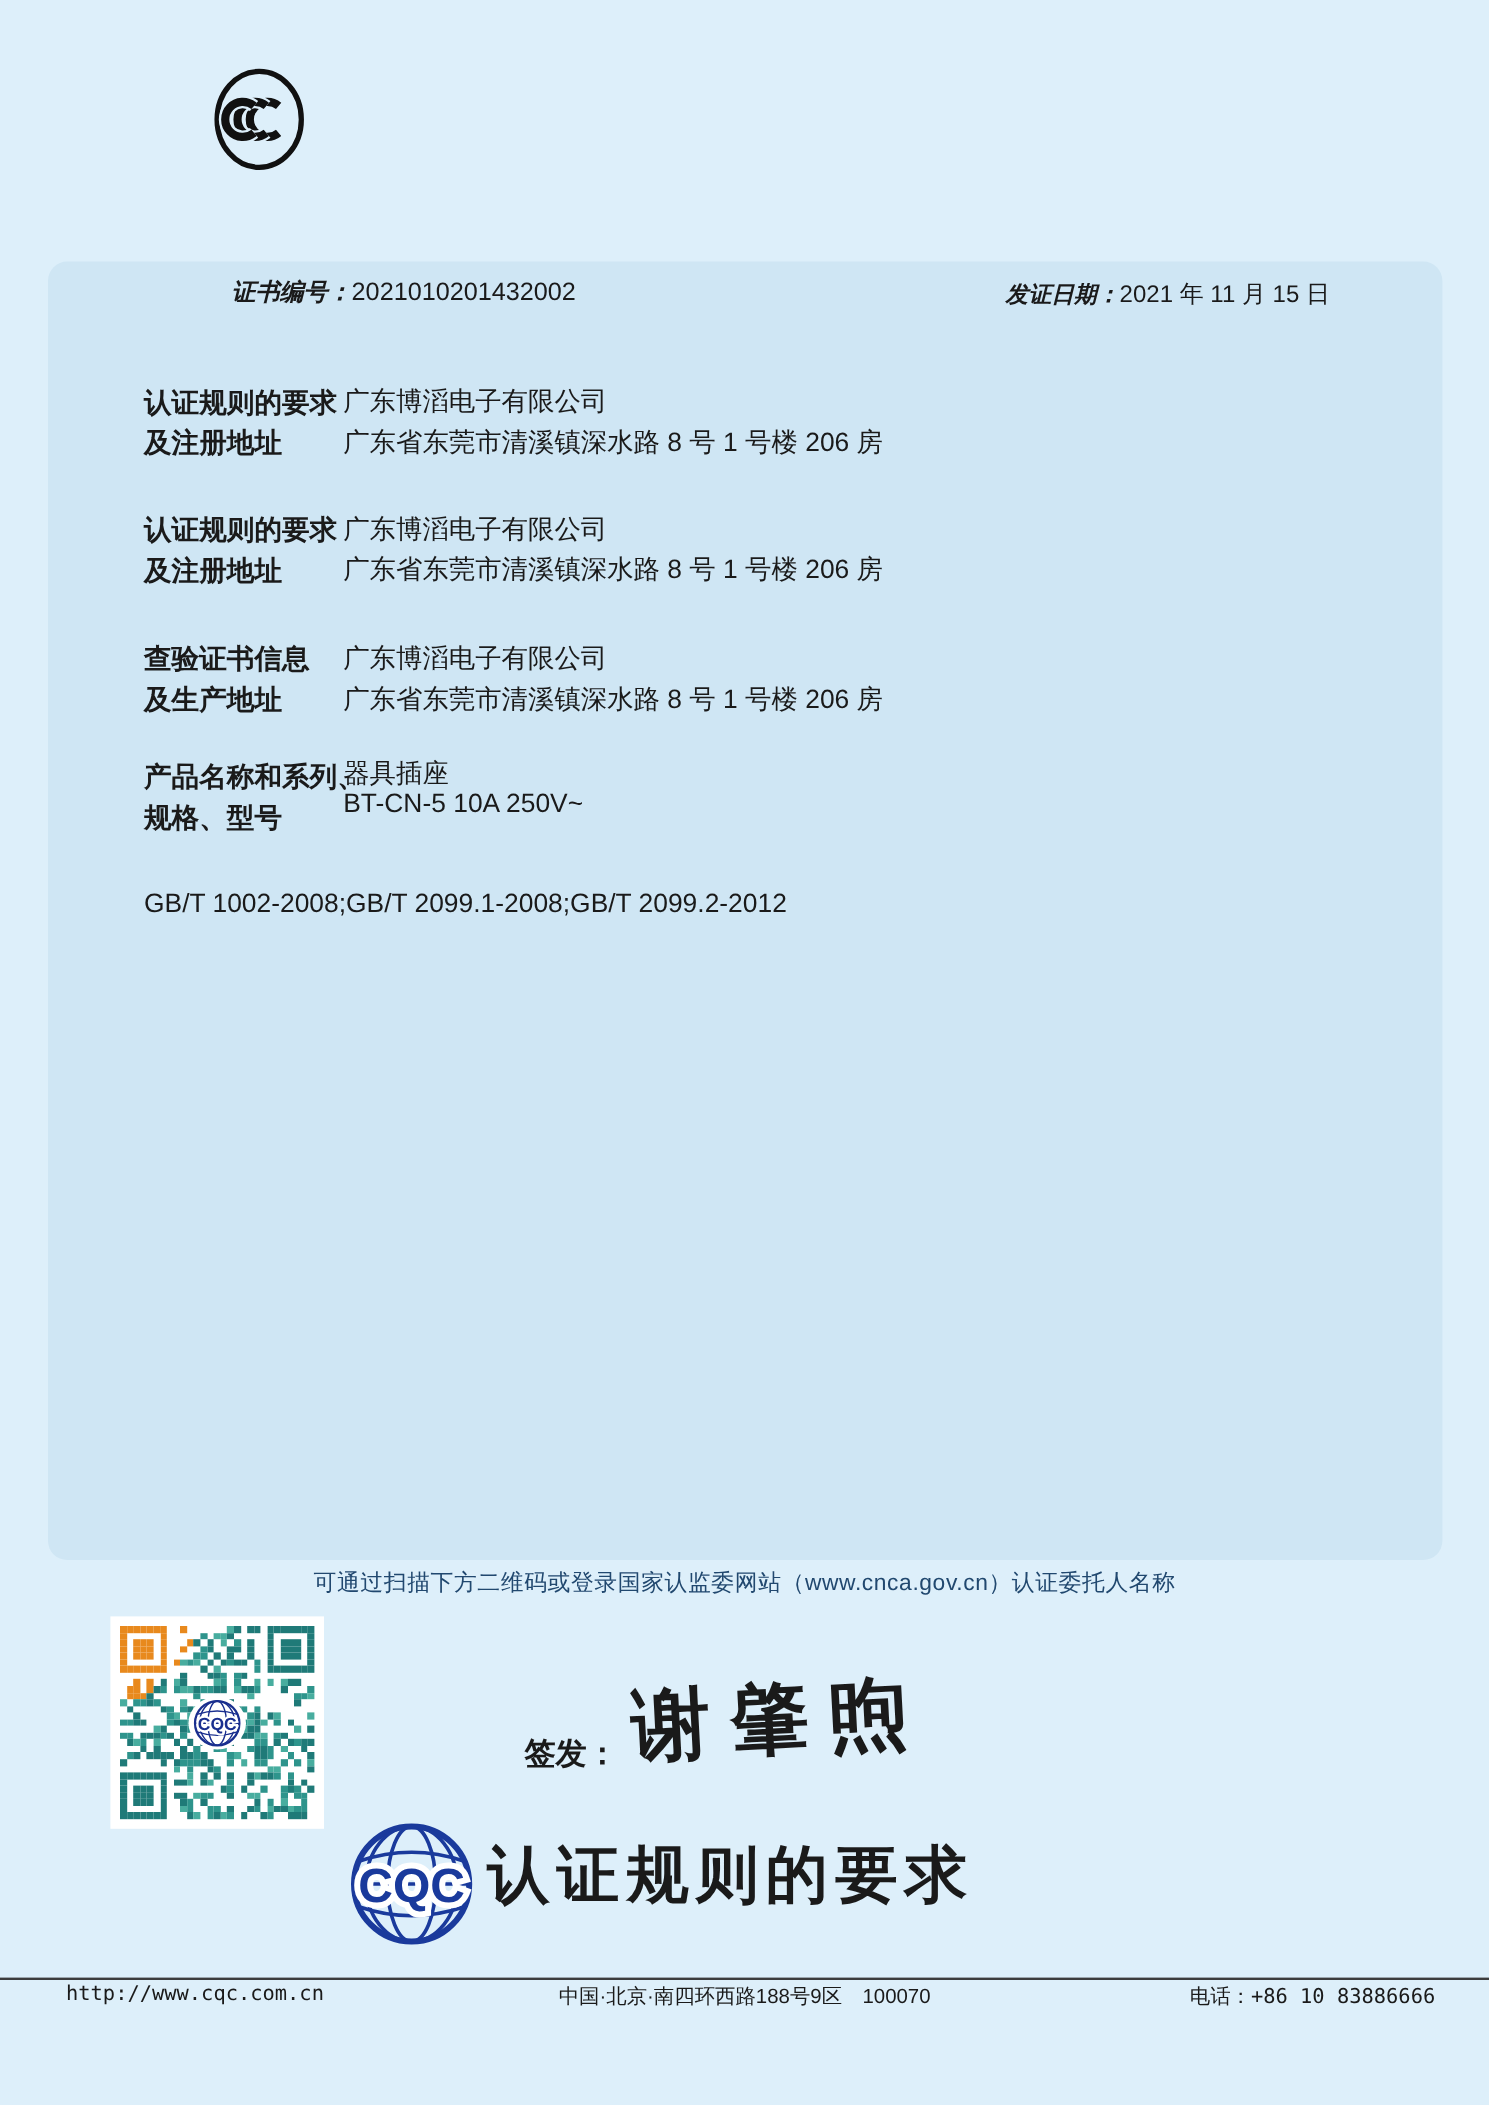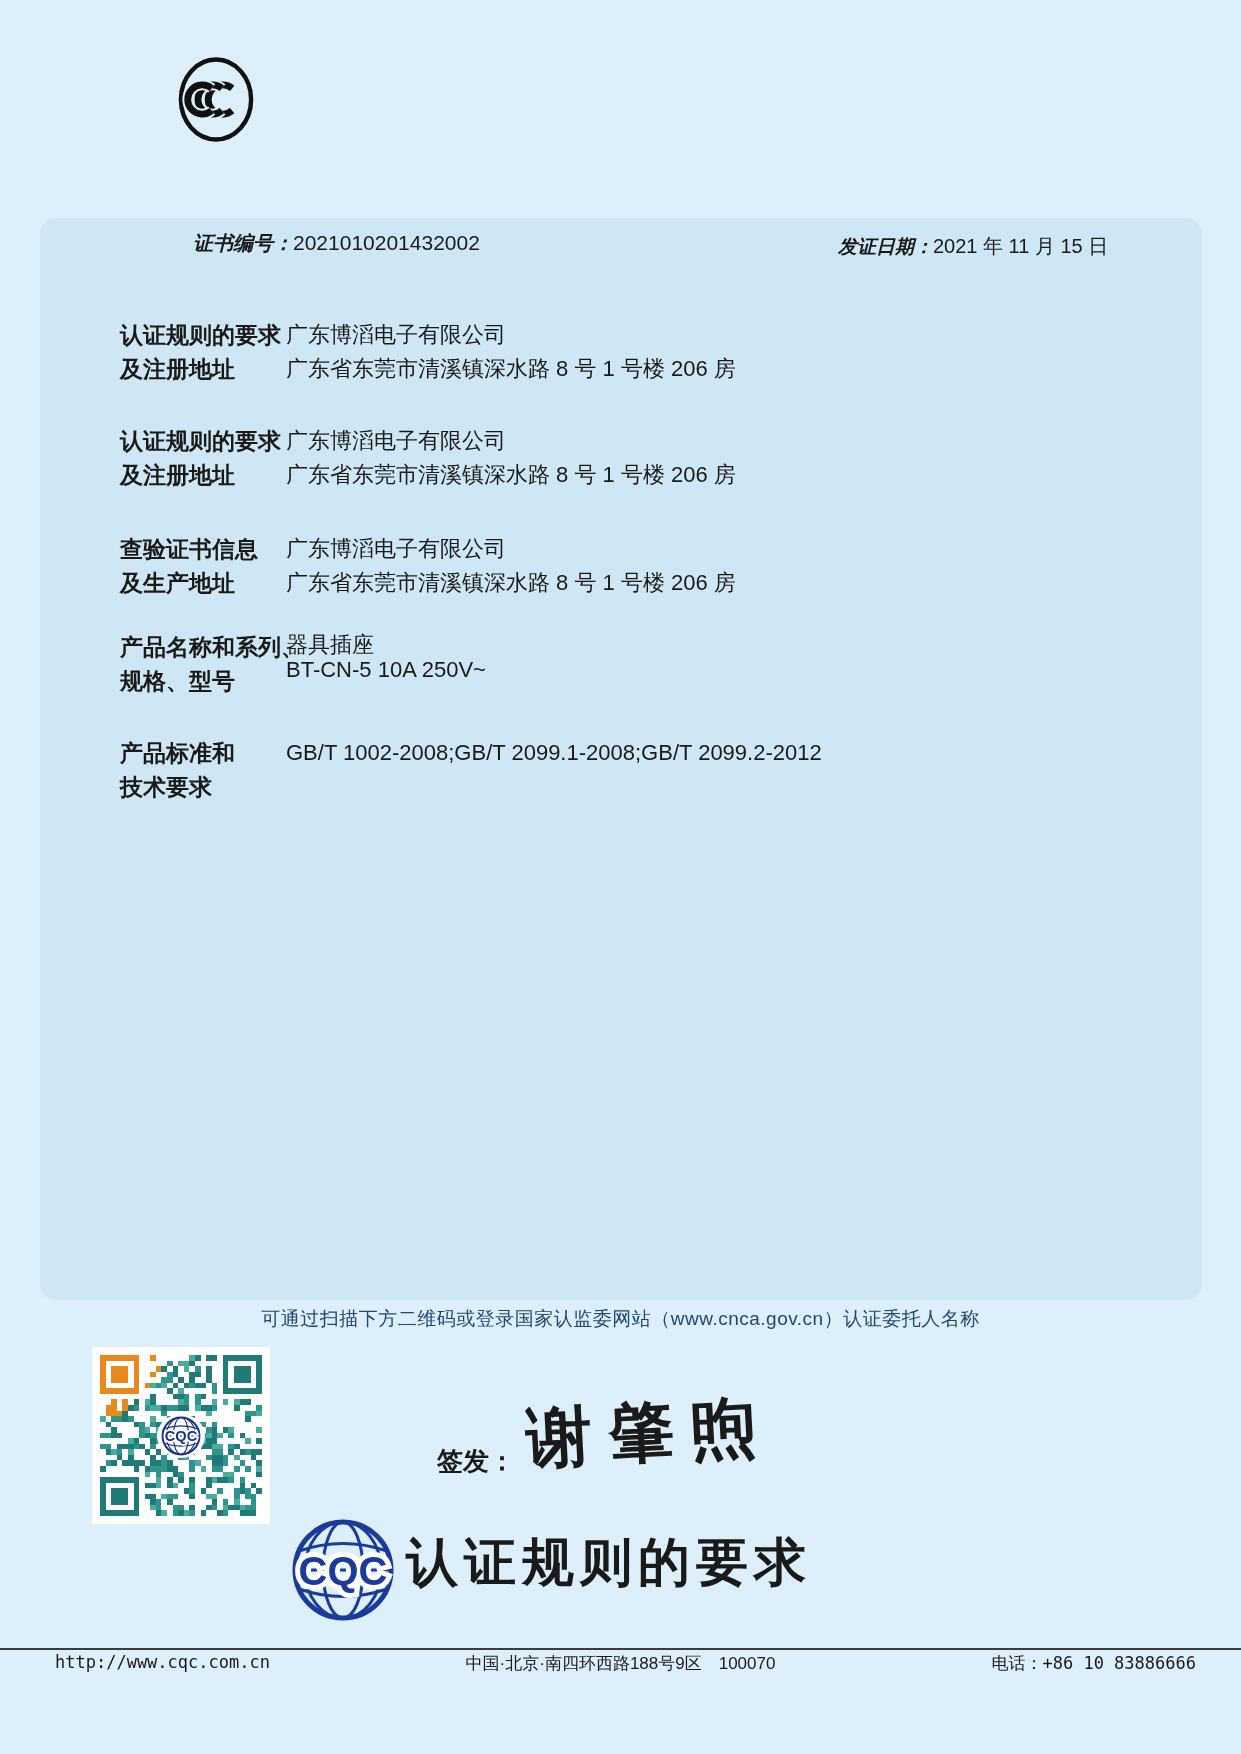--- a/index.html
+++ b/index.html
@@ -138,24 +138,20 @@
         <div>产品名称和系列、</div>
         <div>规格、型号</div>
       </div>
       <div class="values tight">
         <div>器具插座</div>
         <div>BT-CN-5 10A 250V~</div>
       </div>
     </div>
 
     <div class="fg fg5">
-      <div class="labels">
-        <div>产品标准和</div>
-        <div>技术要求</div>
-      </div>
       <div class="values">
         <div>GB/T 1002-2008;GB/T 2099.1-2008;GB/T 2099.2-2012</div>
       </div>
     </div>
 
   </div>
 
   <div class="note">可通过扫描下方二维码或登录国家认监委网站（www.cnca.gov.cn）认证委托人名称</div>
 
   <div class="qrbox">

